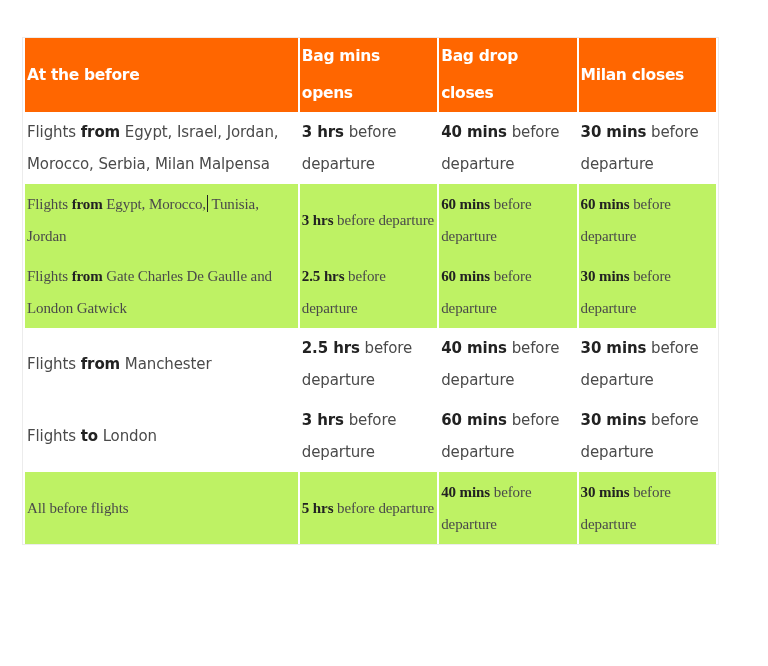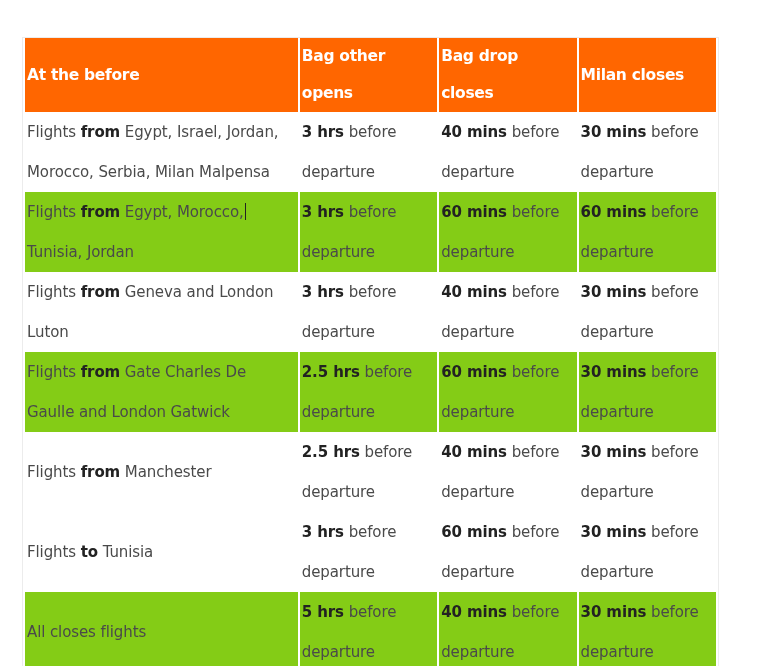--- a/index.html
+++ b/index.html
@@ -11,92 +11,86 @@
       background: #fff;
     }
     table { border-collapse: separate; border-spacing: 2px 0; width: 100%; table-layout: fixed; }
     col.c1 { width: 272px; } col.c2 { width: 137px; } col.c3 { width: 137px; } col.c4 { width: 137px; }
     thead th {
       background: #ff6600; color: #ffffff; font-weight: 600; text-align: left;
       font-size: 15.5px; letter-spacing: -0.3px; line-height: 37px;
       height: 62px; padding: 0 2px; vertical-align: middle;
     }
     tbody td {
-      font-size: 15px; color: #4a4a4a; line-height: 40px;
+      font-size: 15px; color: #4a4a4a; line-height: 32px;
       height: 72px; padding: 0 2px; vertical-align: middle; letter-spacing: -0.1px;
     }
-    tbody tr.shade td { background: #84cc16; }
+    tbody tr.shade td { background: #bef264; font-family: Liberation Serif, serif; }
     tbody tr td:first-child { padding-left: 2px; }
     b.em { color: #222; font-weight: 600; }
     .cursor { display: inline-block; width: 1px; height: 17px; background: #222; vertical-align: -3px; margin-left: 1px; }
   </style>
 </head>
 <body>
 
 <div class="table-wrap">
   <table>
     <colgroup>
         <col class="c1">
         <col class="c2">
         <col class="c3">
         <col class="c4">
       </colgroup>
     <thead>
       <tr>
         <th>At the before</th>
-        <th>Bag other opens</th>
+        <th>Bag mins opens</th>
         <th>Bag drop closes</th>
         <th>Milan closes</th>
       </tr>
     </thead>
     <tbody id="tbody">
 
       <tr>
         <td><span>Flights</span> <b class="em">from</b> <span>Egypt, Israel, Jordan, Morocco, Serbia, Milan Malpensa</span></td>
         <td><b class="em">3 hrs</b> <span>before departure</span></td>
         <td><b class="em">40 mins</b> <span>before departure</span></td>
         <td><b class="em">30 mins</b> <span>before departure</span></td>
       </tr>
 
       <tr class="shade">
         <td><span>Flights</span> <b class="em">from</b> <span id="r1rest">Egypt, Morocco,<span class="cursor"></span> Tunisia, Jordan</span></td>
         <td><b class="em">3 hrs</b> <span>before departure</span></td>
         <td><b class="em">60 mins</b> <span>before departure</span></td>
         <td><b class="em">60 mins</b> <span>before departure</span></td>
       </tr>
 
-      <tr>
-        <td><span>Flights</span> <b class="em">from</b> <span>Geneva and London Luton</span></td>
-        <td><b class="em">3 hrs</b> <span>before departure</span></td>
-        <td><b class="em">40 mins</b> <span>before departure</span></td>
-        <td><b class="em">30 mins</b> <span>before departure</span></td>
-      </tr>
 
       <tr class="shade">
         <td><span>Flights</span> <b class="em">from</b> <span>Gate Charles De Gaulle and London Gatwick</span></td>
         <td><b class="em">2.5 hrs</b> <span>before departure</span></td>
         <td><b class="em">60 mins</b> <span>before departure</span></td>
         <td><b class="em">30 mins</b> <span>before departure</span></td>
       </tr>
 
       <tr>
         <td><span>Flights</span> <b class="em">from</b> <span>Manchester</span></td>
         <td><b class="em">2.5 hrs</b> <span>before departure</span></td>
         <td><b class="em">40 mins</b> <span>before departure</span></td>
         <td><b class="em">30 mins</b> <span>before departure</span></td>
       </tr>
 
       <tr>
-        <td><span>Flights</span> <b class="em">to</b> <span>Tunisia</span></td>
+        <td><span>Flights</span> <b class="em">to</b> <span>London</span></td>
         <td><b class="em">3 hrs</b> <span>before departure</span></td>
         <td><b class="em">60 mins</b> <span>before departure</span></td>
         <td><b class="em">30 mins</b> <span>before departure</span></td>
       </tr>
 
       <tr class="shade">
-        <td><span>All closes flights</span></td>
+        <td><span>All before flights</span></td>
         <td><b class="em">5 hrs</b> <span>before departure</span></td>
         <td><b class="em">40 mins</b> <span>before departure</span></td>
         <td><b class="em">30 mins</b> <span>before departure</span></td>
       </tr>
     </tbody>
   </table>
 </div>
 
 </body></html>

